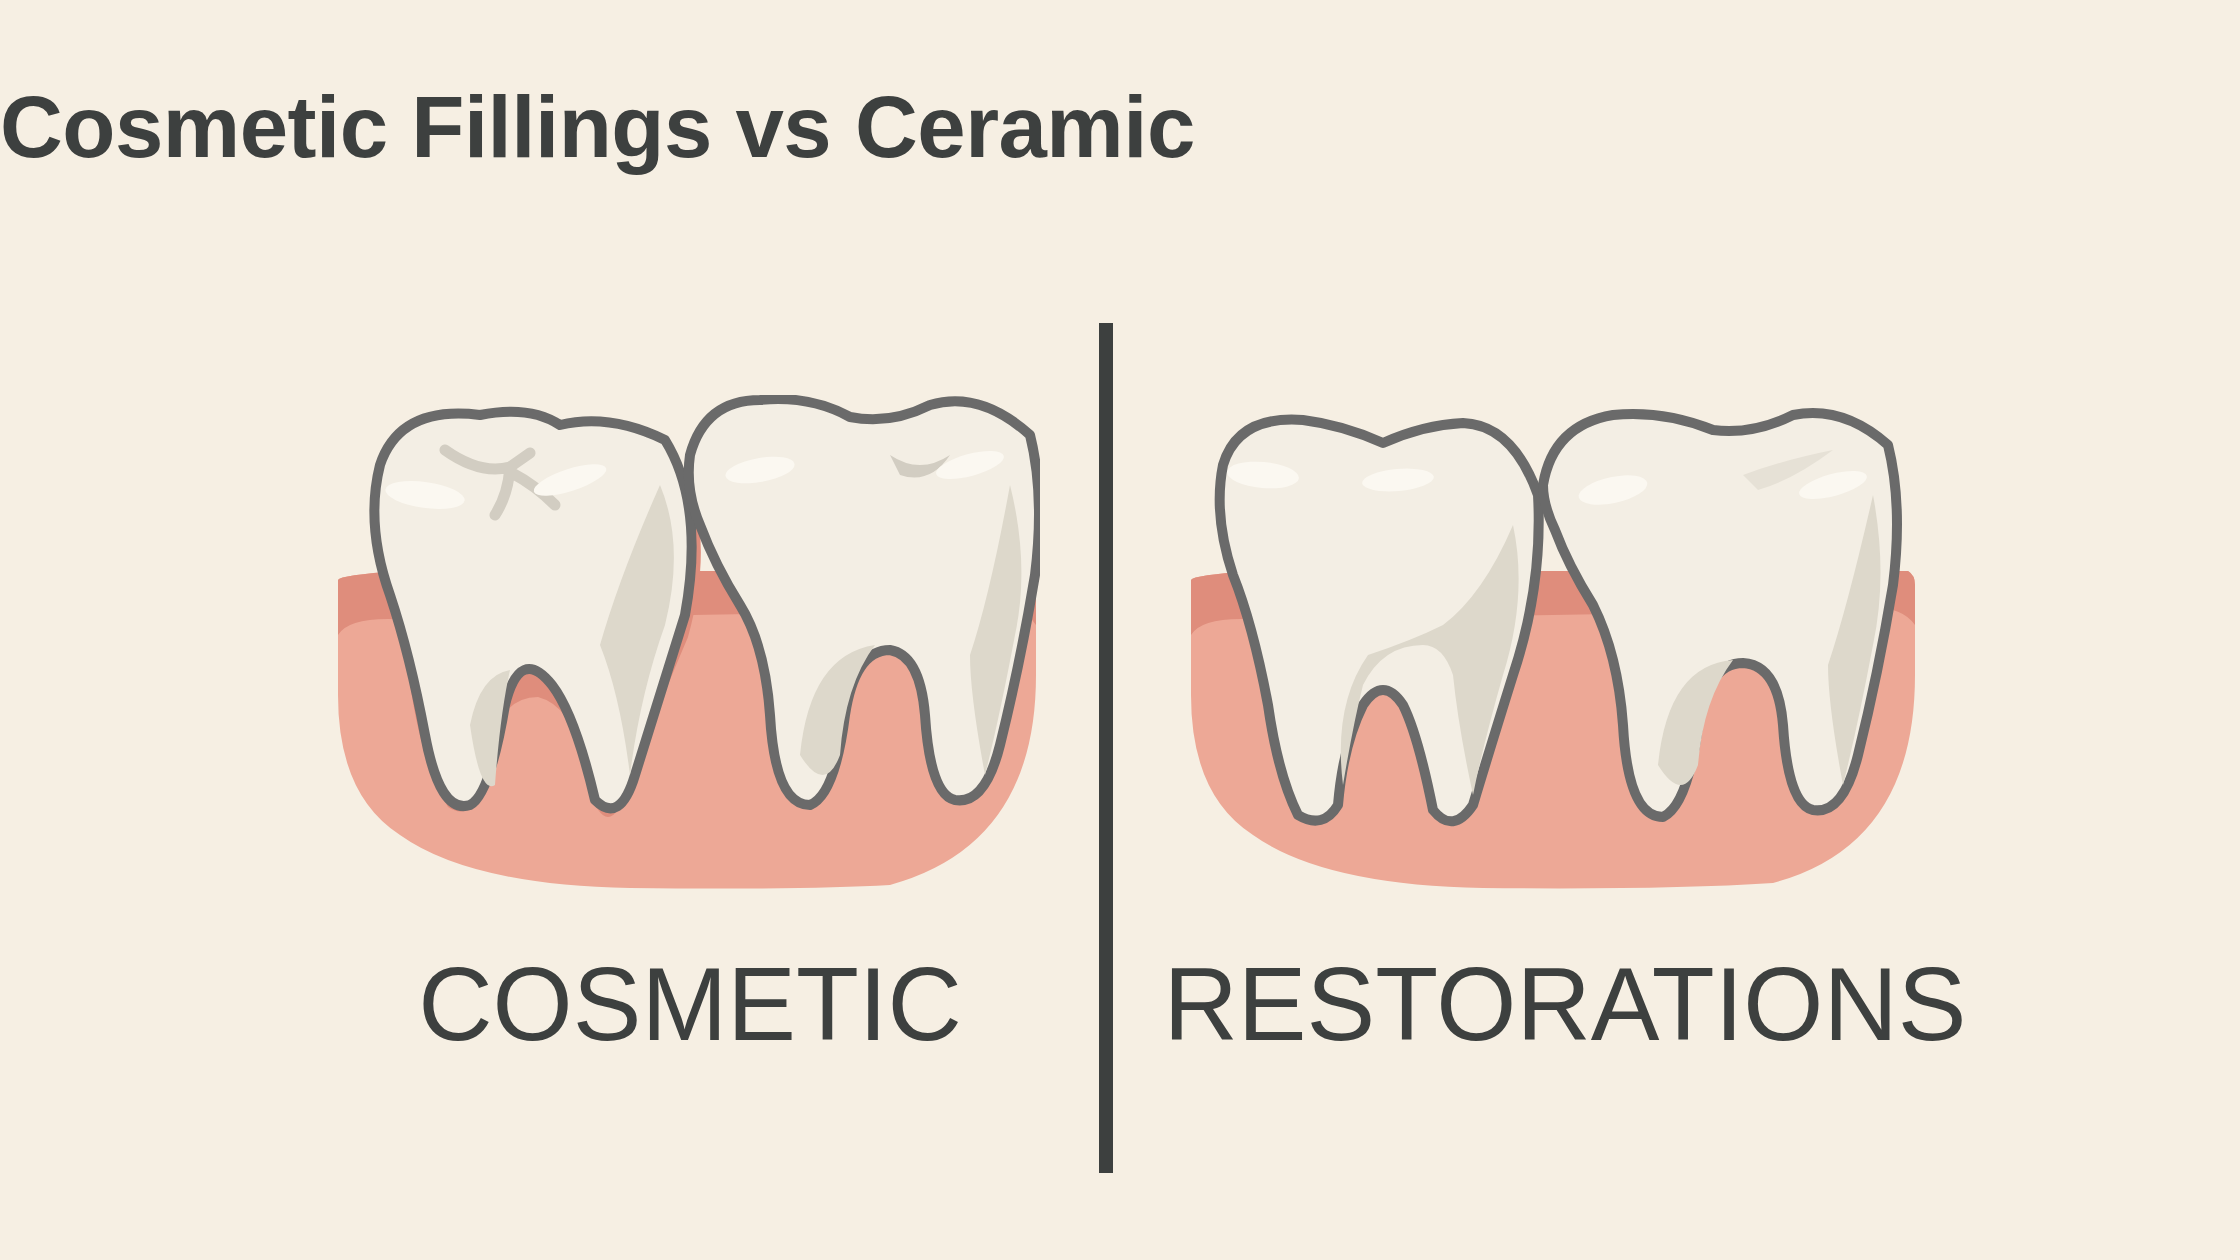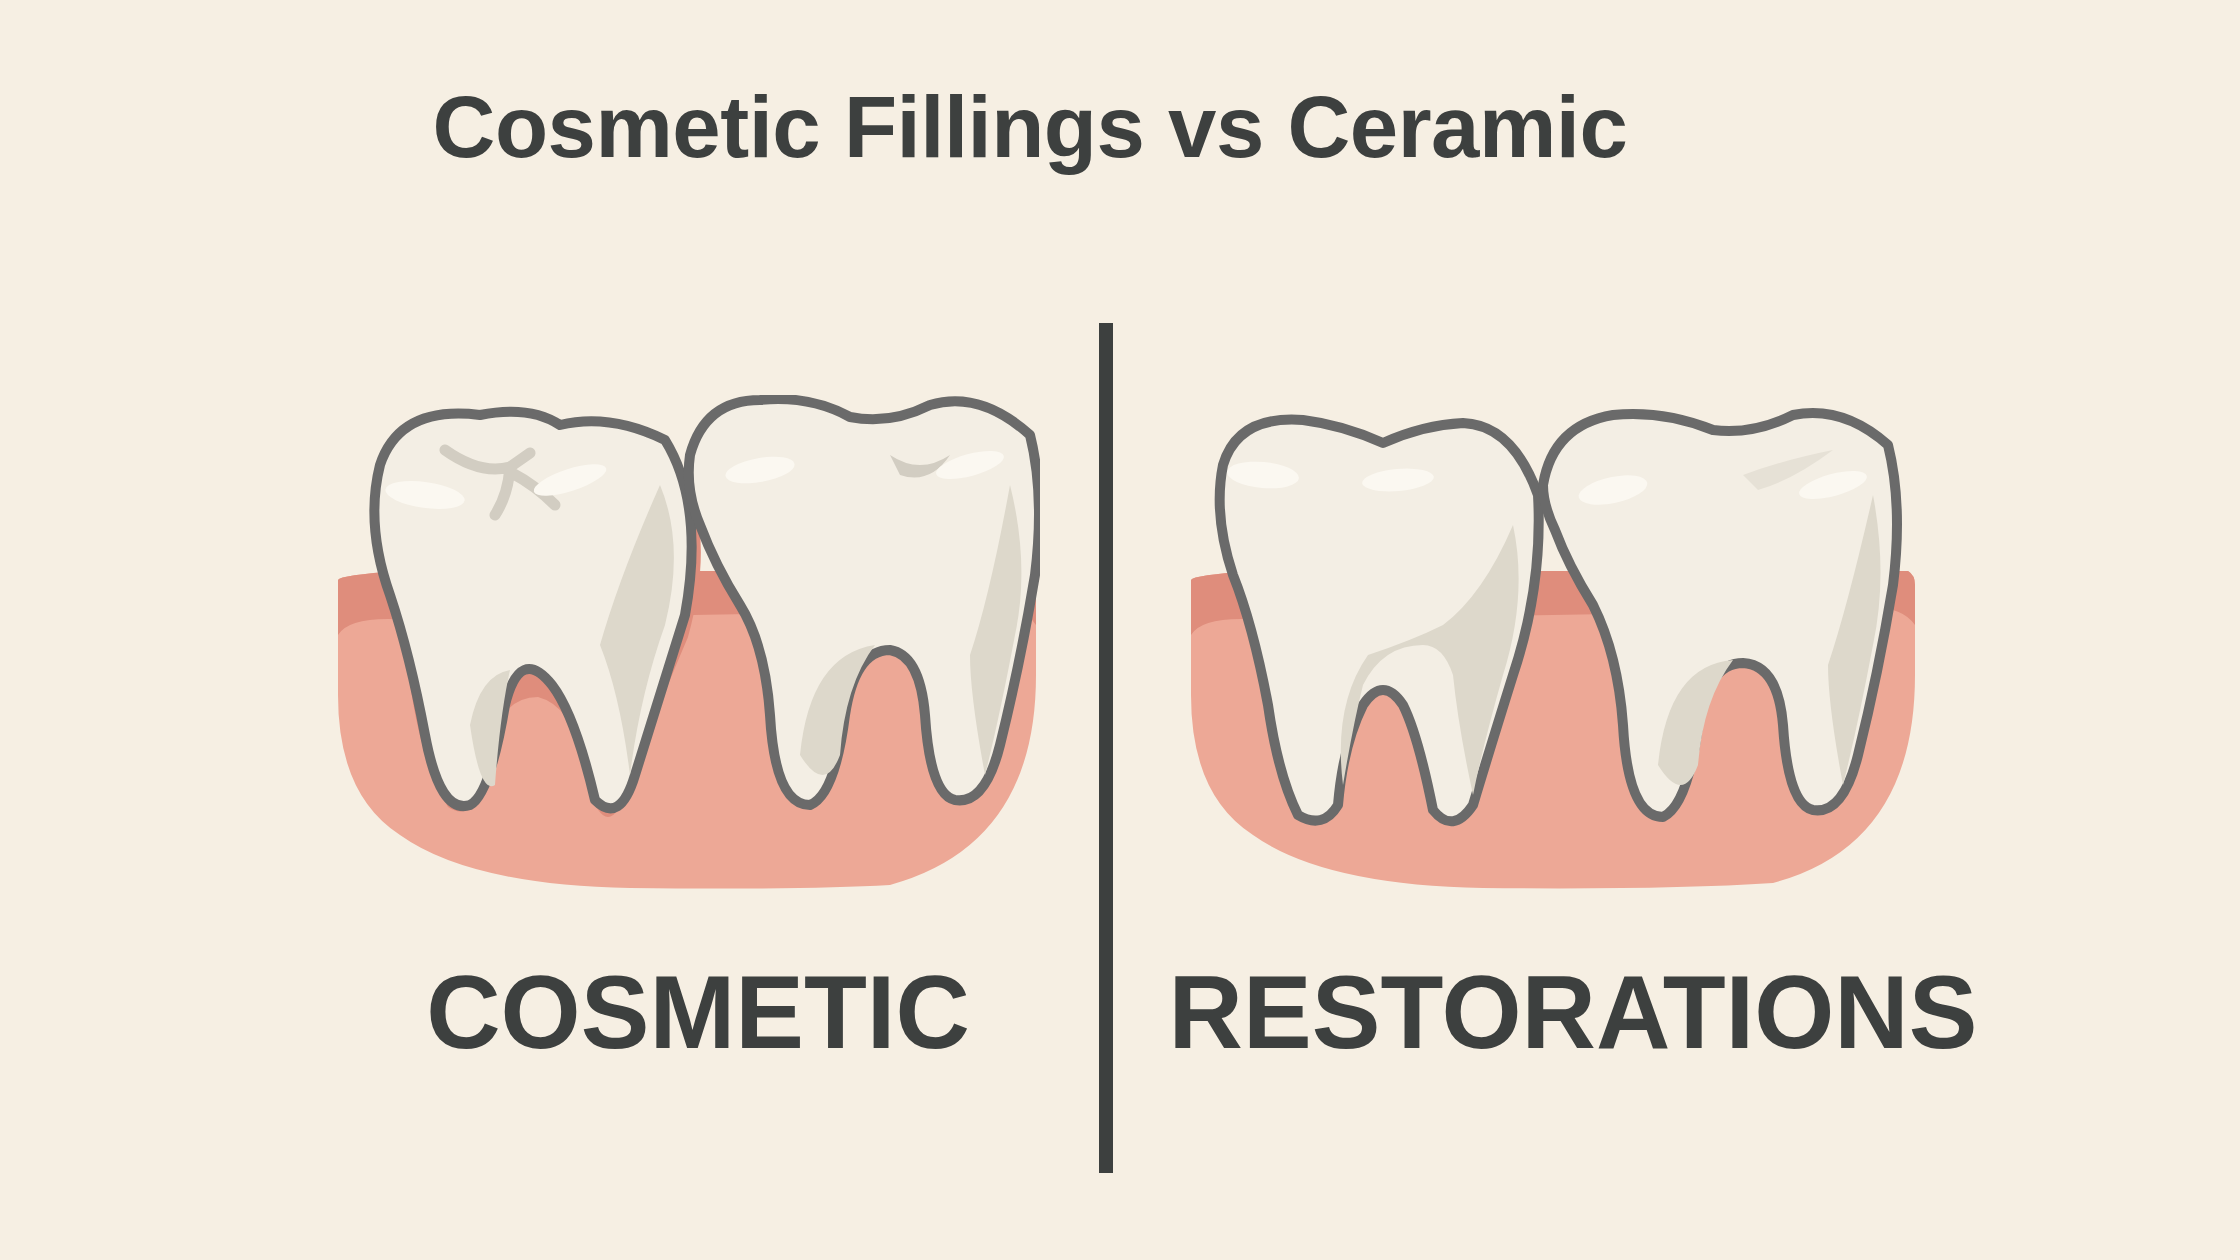--- a/index.html
+++ b/index.html
@@ -5,34 +5,34 @@
   html, body { margin: 0; padding: 0; }
   body {
     width: 2240px; height: 1260px; overflow: hidden;
     background: #f6efe3;
     position: relative;
     font-family: "Liberation Sans", "DejaVu Sans", sans-serif;
     color: #3d403f;
   }
   .title {
     position: absolute; left: 0; top: 74px; width: 2170px;
-    text-align: center; font-weight: bold; font-size: 87px;
+    font-weight: bold; font-size: 87px;
     line-height: 106px; letter-spacing: -0.5px; margin: 0;
   }
   .title span { display: block; }
   .title .l1 { padding-right: 110px; }
   .divider {
     position: absolute; left: 1099px; top: 323px; width: 14px; height: 850px;
     background: #3d403f;
   }
   .illus { position: absolute; }
   .illus svg { display: block; }
   .label {
     position: absolute; top: 944px; width: 900px; text-align: center;
-    font-weight: bold; font-size: 103px; line-height: 114px; margin: 12px;
+    font-weight: normal; font-size: 103px; line-height: 114px; margin: 4px;
   }
   .label span { display: block; }
 </style>
 </head>
 <body>
 
 <h1 class="title">
   <span class="l1">Cosmetic Fillings vs Ceramic</span>
 </h1>
 

